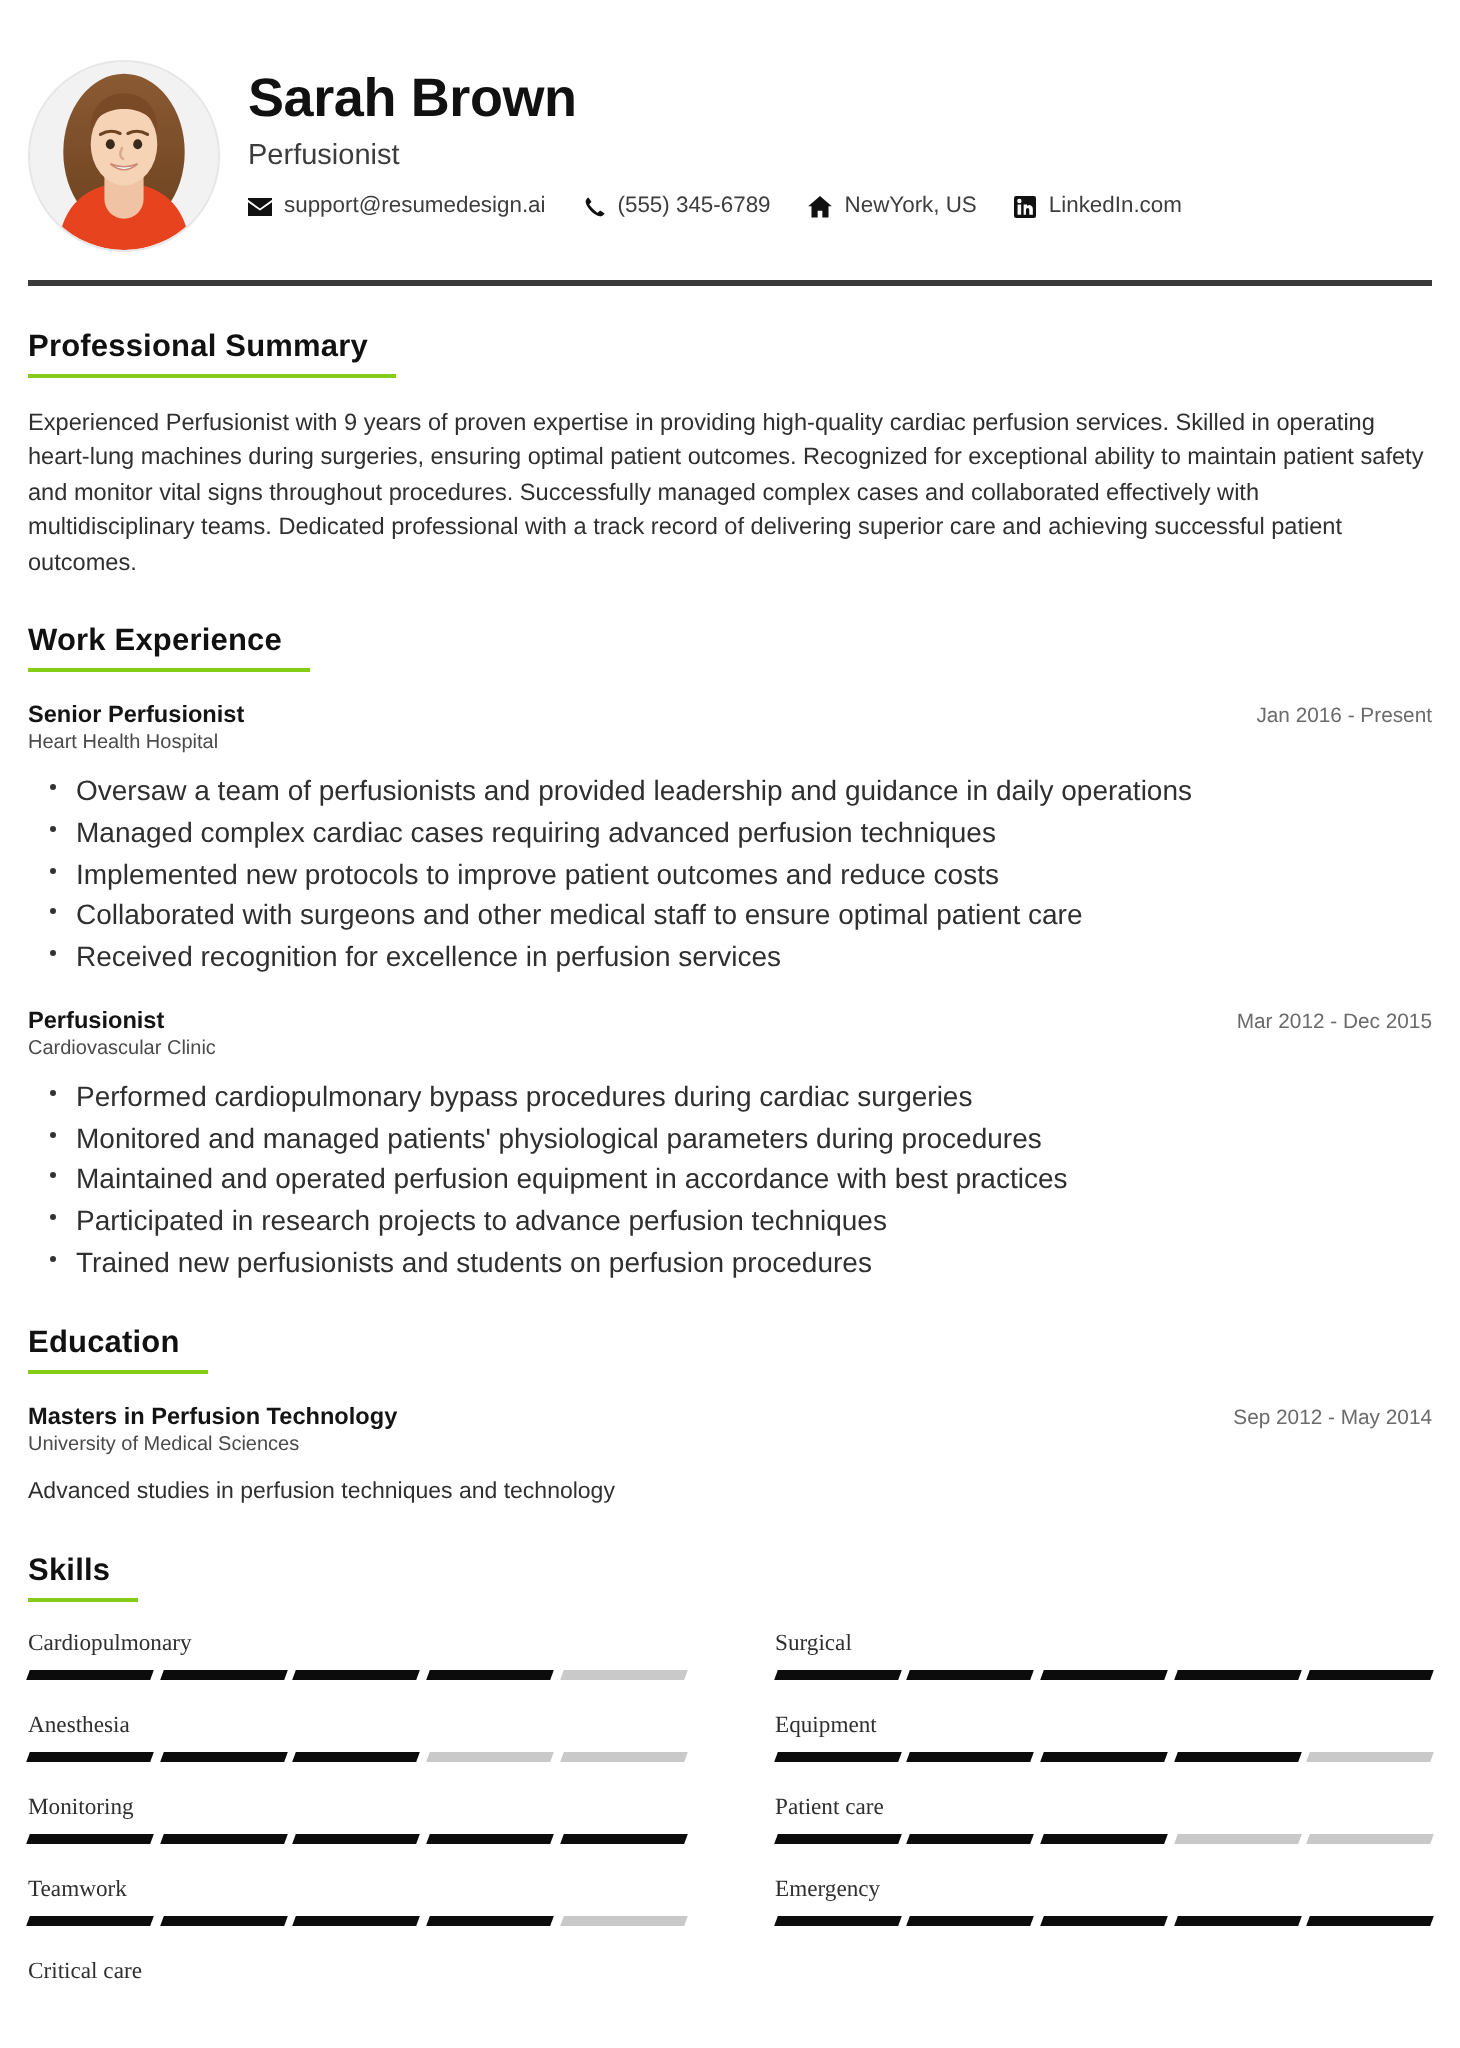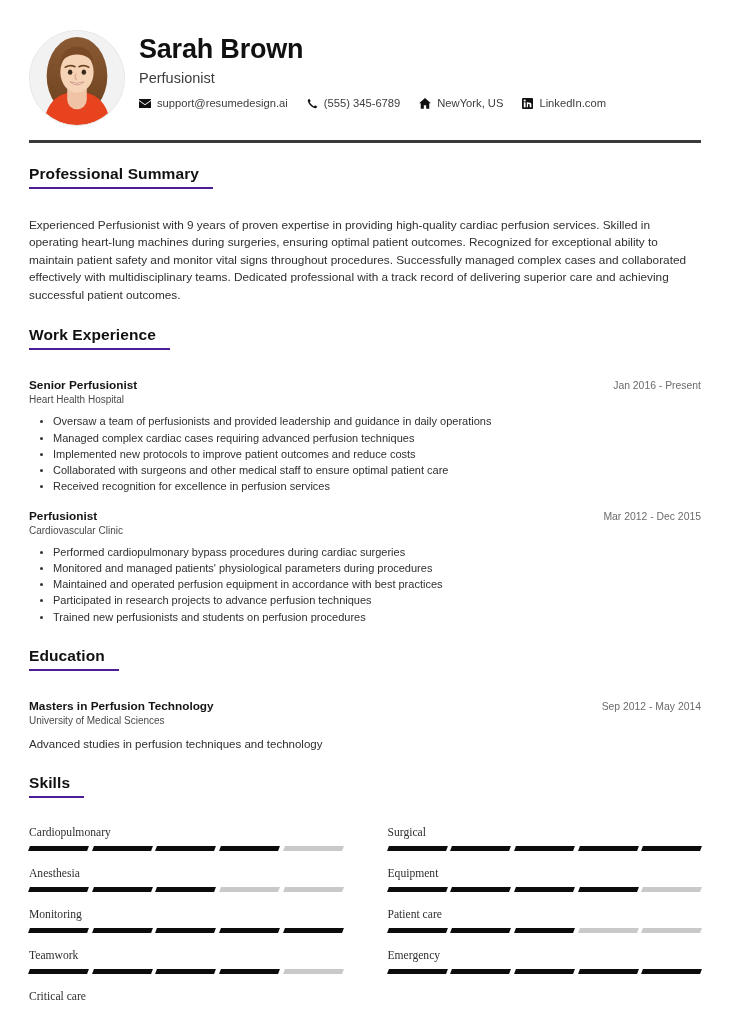--- a/index.html
+++ b/index.html
@@ -9,21 +9,21 @@
   }
   body {
     width: 730px; height: 1024px;
     font-family: "Liberation Sans", sans-serif;
     color: #222222;
     overflow: hidden;
     position: relative;
   }
   .page {
     width: 730px; height: 1024px;
-    padding: 0 29px;
+    padding: 0 14px;
     position: relative;
   }
 
   
   .header {
     display: flex;
     align-items: flex-start;
     padding-top: 26px;
     padding-bottom: 6px;
   }
@@ -90,24 +90,24 @@
 
   
   .section { margin-top: 22px; }
   .section-title {
     display: inline-block;
     font-size: 15.5px;
     font-weight: bold;
     color: #111111;
     letter-spacing: 0.1px;
     padding-bottom: 4px;
-    border-bottom: 2px solid #4c1d95;
+    border-bottom: 2px solid #84cc16;
     padding-right: 14px;
   }
-  .section-body { margin-top: 28px; }
+  .section-body { margin-top: 14px; }
 
   .summary-text {
     font-size: 11.8px;
     line-height: 1.48;
     color: #2f2f2f;
     text-align: left;
   }
 
   
   .entry { margin-bottom: 4px; }
@@ -140,21 +140,21 @@
     margin-top: 10px;
     line-height: 1.4;
   }
   ul.bullets {
     margin: 8px 0 0 0;
     padding-left: 22px;
     list-style: none;
   }
   ul.bullets li {
     position: relative;
-    font-size: 11px;
+    font-size: 14px;
     line-height: 1.48;
     color: #2f2f2f;
     padding-left: 2px;
   }
   ul.bullets li::before {
     content: "";
     position: absolute;
     left: -11px;
     top: 7px;
     width: 3px; height: 3px;

